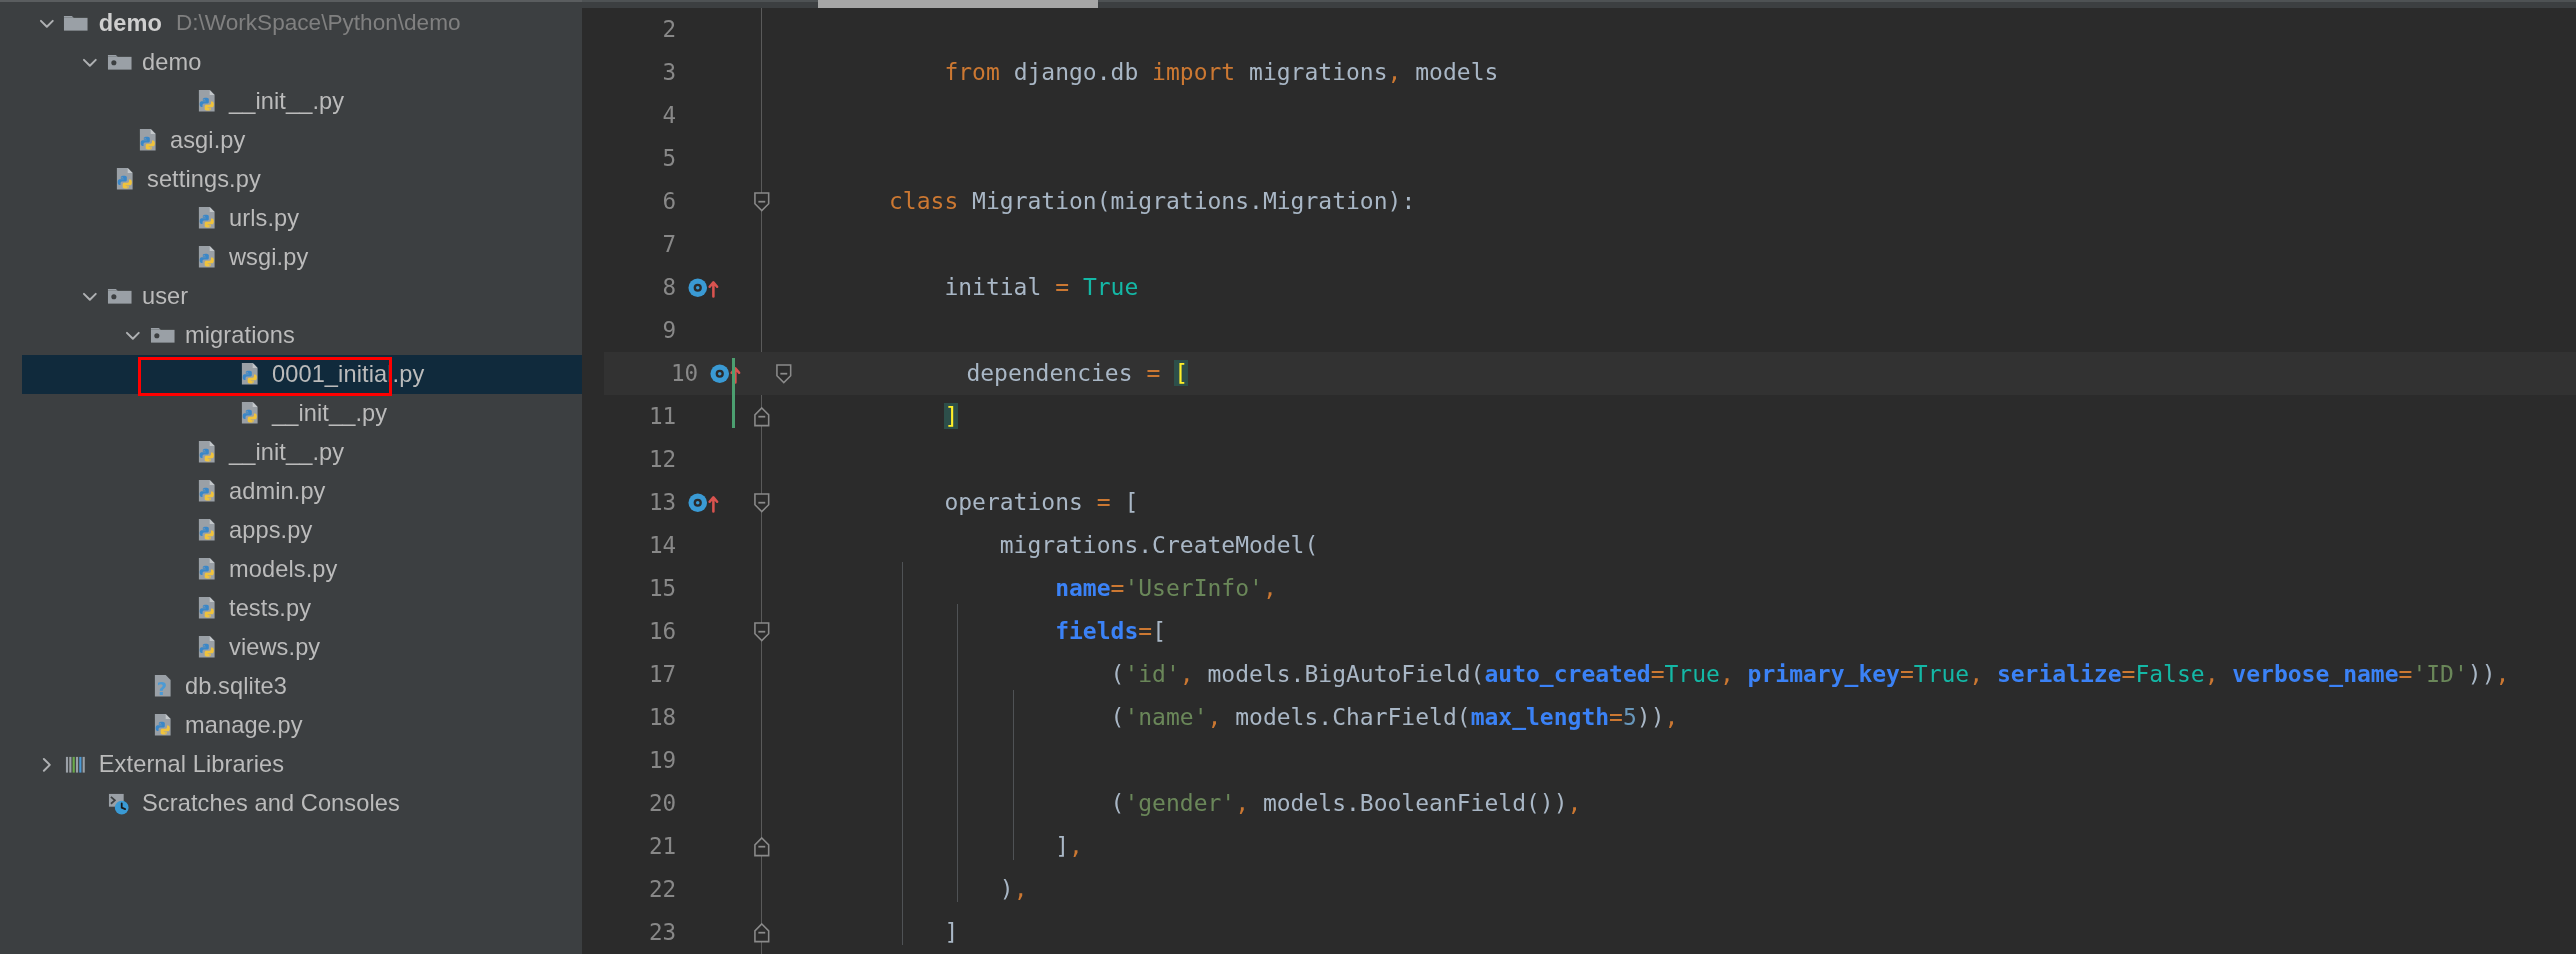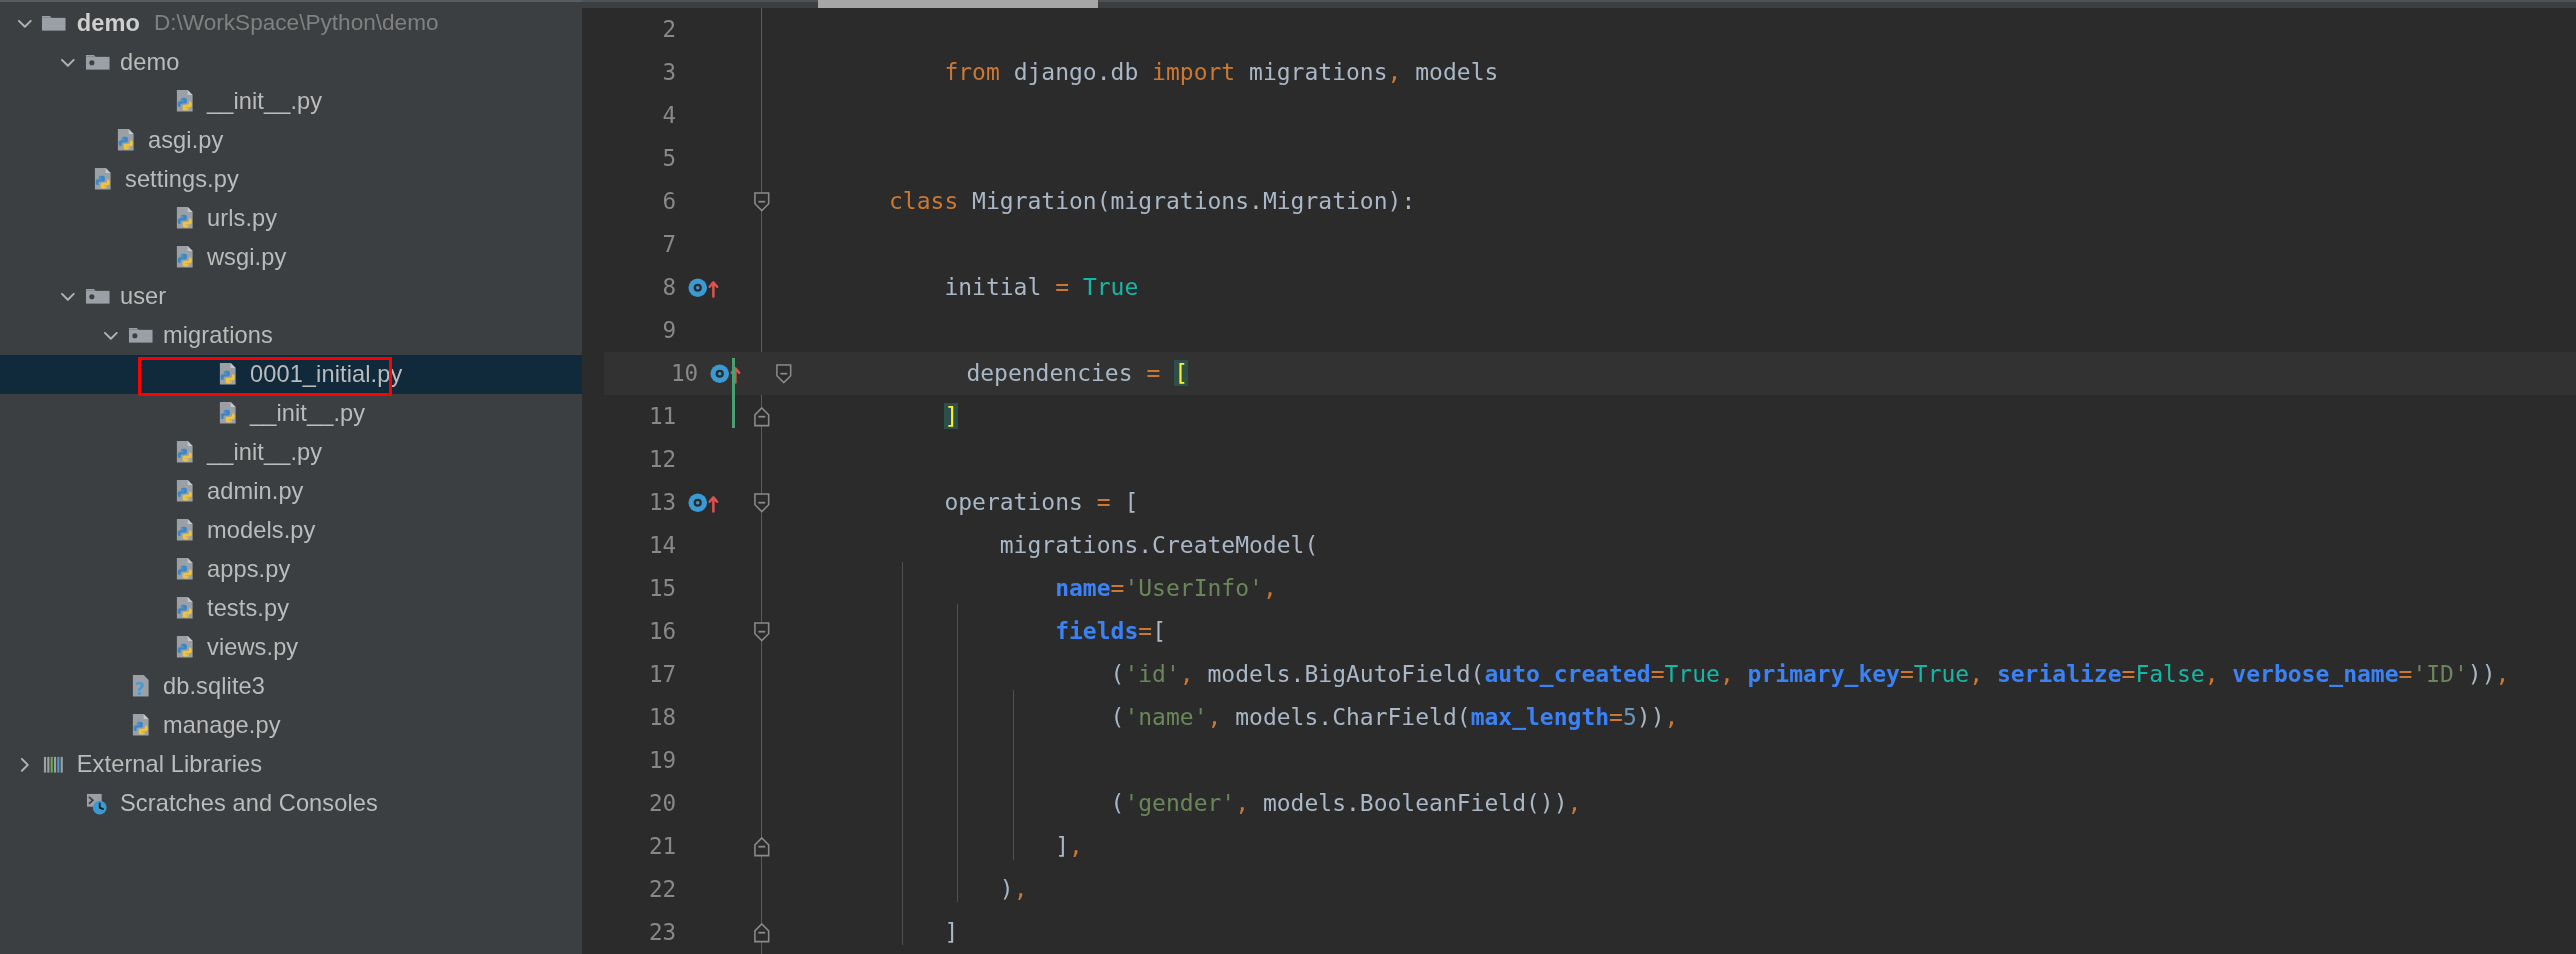--- a/index.html
+++ b/index.html
@@ -17,21 +17,21 @@
     width: 582px; height: 954px;
     background: #3c3f41;
     position: relative;
     overflow: hidden;
     flex: 0 0 582px;
   }
   .sidebar-top-border {
     position: absolute; top:0; left:0; width:100%; height:2px;
     background:#5a5d5f;
   }
-  .tree { padding-top: 3.9px; position: relative; }
+  .tree { padding-top: 3.9px; position: relative; margin-left: 22px; }
   .row {
     height: 39px;
     display: flex;
     align-items: center;
     white-space: nowrap;
     position: relative;
     font-size: 23.6px;
     color: #bbbbbb;
   }
   .row.selected { background: #102a3c; }
@@ -313,33 +313,33 @@
         <div class="row" style="padding-left: 142px;">
           <span class="twisty"></span>
           <span class="icon">
             <svg width="27.5" height="27.5" viewBox="0 0 28 28">
               <path d="M6 2 L17 2 L22 7 L22 24 L6 24 Z" fill="#9aa0a6"></path>
               <path d="M17 2 L22 7 L17 7 Z" fill="#c3c7ca"></path>
               <path d="M13 10 c-3.2 0 -3 1.4 -3 1.4 l0 1.5 3 0 0 .5 -4.2 0 c0 0 -2 -.2 -2 2.9 0 3.1 1.8 3 1.8 3 l1.1 0 0 -1.6 c0 0 -.1 -1.8 1.7 -1.8 l3 0 c0 0 1.7 .03 1.7 -1.6 l0 -2.7 c0 0 .26 -1.6 -3.1 -1.6 z m-1.7 1 c.3 0 .55 .25 .55 .56 0 .3 -.25 .56 -.55 .56 -.31 0 -.56 -.25 -.56 -.56 0 -.31 .25 -.56 .56 -.56 z" fill="#3a87c8"></path>
               <path d="M15 23 c3.2 0 3 -1.4 3 -1.4 l0 -1.5 -3 0 0 -.5 4.2 0 c0 0 2 .2 2 -2.9 0 -3.1 -1.8 -3 -1.8 -3 l-1.1 0 0 1.6 c0 0 .1 1.8 -1.7 1.8 l-3 0 c0 0 -1.7 -.03 -1.7 1.6 l0 2.7 c0 0 -.26 1.6 3.1 1.6 z m1.7 -1 c-.3 0 -.55 -.25 -.55 -.56 0 -.3 .25 -.56 .55 -.56 .31 0 .56 .25 .56 .56 0 .31 -.25 .56 -.56 .56 z" fill="#f0c33c"></path>
             </svg>
           </span>
+          <span class="label">apps.py</span>
+        </div>
+        <div class="row" style="padding-left: 142px;">
+          <span class="twisty"></span>
+          <span class="icon">
+            <svg width="27.5" height="27.5" viewBox="0 0 28 28">
+              <path d="M6 2 L17 2 L22 7 L22 24 L6 24 Z" fill="#9aa0a6"></path>
+              <path d="M17 2 L22 7 L17 7 Z" fill="#c3c7ca"></path>
+              <path d="M13 10 c-3.2 0 -3 1.4 -3 1.4 l0 1.5 3 0 0 .5 -4.2 0 c0 0 -2 -.2 -2 2.9 0 3.1 1.8 3 1.8 3 l1.1 0 0 -1.6 c0 0 -.1 -1.8 1.7 -1.8 l3 0 c0 0 1.7 .03 1.7 -1.6 l0 -2.7 c0 0 .26 -1.6 -3.1 -1.6 z m-1.7 1 c.3 0 .55 .25 .55 .56 0 .3 -.25 .56 -.55 .56 -.31 0 -.56 -.25 -.56 -.56 0 -.31 .25 -.56 .56 -.56 z" fill="#3a87c8"></path>
+              <path d="M15 23 c3.2 0 3 -1.4 3 -1.4 l0 -1.5 -3 0 0 -.5 4.2 0 c0 0 2 .2 2 -2.9 0 -3.1 -1.8 -3 -1.8 -3 l-1.1 0 0 1.6 c0 0 .1 1.8 -1.7 1.8 l-3 0 c0 0 -1.7 -.03 -1.7 1.6 l0 2.7 c0 0 -.26 1.6 3.1 1.6 z m1.7 -1 c-.3 0 -.55 -.25 -.55 -.56 0 -.3 .25 -.56 .55 -.56 .31 0 .56 .25 .56 .56 0 .31 -.25 .56 -.56 .56 z" fill="#f0c33c"></path>
+            </svg>
+          </span>
           <span class="label">models.py</span>
-        </div>
-        <div class="row" style="padding-left: 142px;">
-          <span class="twisty"></span>
-          <span class="icon">
-            <svg width="27.5" height="27.5" viewBox="0 0 28 28">
-              <path d="M6 2 L17 2 L22 7 L22 24 L6 24 Z" fill="#9aa0a6"></path>
-              <path d="M17 2 L22 7 L17 7 Z" fill="#c3c7ca"></path>
-              <path d="M13 10 c-3.2 0 -3 1.4 -3 1.4 l0 1.5 3 0 0 .5 -4.2 0 c0 0 -2 -.2 -2 2.9 0 3.1 1.8 3 1.8 3 l1.1 0 0 -1.6 c0 0 -.1 -1.8 1.7 -1.8 l3 0 c0 0 1.7 .03 1.7 -1.6 l0 -2.7 c0 0 .26 -1.6 -3.1 -1.6 z m-1.7 1 c.3 0 .55 .25 .55 .56 0 .3 -.25 .56 -.55 .56 -.31 0 -.56 -.25 -.56 -.56 0 -.31 .25 -.56 .56 -.56 z" fill="#3a87c8"></path>
-              <path d="M15 23 c3.2 0 3 -1.4 3 -1.4 l0 -1.5 -3 0 0 -.5 4.2 0 c0 0 2 .2 2 -2.9 0 -3.1 -1.8 -3 -1.8 -3 l-1.1 0 0 1.6 c0 0 .1 1.8 -1.7 1.8 l-3 0 c0 0 -1.7 -.03 -1.7 1.6 l0 2.7 c0 0 -.26 1.6 3.1 1.6 z m1.7 -1 c-.3 0 -.55 -.25 -.55 -.56 0 -.3 .25 -.56 .55 -.56 .31 0 .56 .25 .56 .56 0 .31 -.25 .56 -.56 .56 z" fill="#f0c33c"></path>
-            </svg>
-          </span>
-          <span class="label">apps.py</span>
         </div>
         <div class="row" style="padding-left: 142px;">
           <span class="twisty"></span>
           <span class="icon">
             <svg width="27.5" height="27.5" viewBox="0 0 28 28">
               <path d="M6 2 L17 2 L22 7 L22 24 L6 24 Z" fill="#9aa0a6"></path>
               <path d="M17 2 L22 7 L17 7 Z" fill="#c3c7ca"></path>
               <path d="M13 10 c-3.2 0 -3 1.4 -3 1.4 l0 1.5 3 0 0 .5 -4.2 0 c0 0 -2 -.2 -2 2.9 0 3.1 1.8 3 1.8 3 l1.1 0 0 -1.6 c0 0 -.1 -1.8 1.7 -1.8 l3 0 c0 0 1.7 .03 1.7 -1.6 l0 -2.7 c0 0 .26 -1.6 -3.1 -1.6 z m-1.7 1 c.3 0 .55 .25 .55 .56 0 .3 -.25 .56 -.55 .56 -.31 0 -.56 -.25 -.56 -.56 0 -.31 .25 -.56 .56 -.56 z" fill="#3a87c8"></path>
               <path d="M15 23 c3.2 0 3 -1.4 3 -1.4 l0 -1.5 -3 0 0 -.5 4.2 0 c0 0 2 .2 2 -2.9 0 -3.1 -1.8 -3 -1.8 -3 l-1.1 0 0 1.6 c0 0 .1 1.8 -1.7 1.8 l-3 0 c0 0 -1.7 -.03 -1.7 1.6 l0 2.7 c0 0 -.26 1.6 3.1 1.6 z m1.7 -1 c-.3 0 -.55 -.25 -.55 -.56 0 -.3 .25 -.56 .55 -.56 .31 0 .56 .25 .56 .56 0 .31 -.25 .56 -.56 .56 z" fill="#f0c33c"></path>
             </svg>

